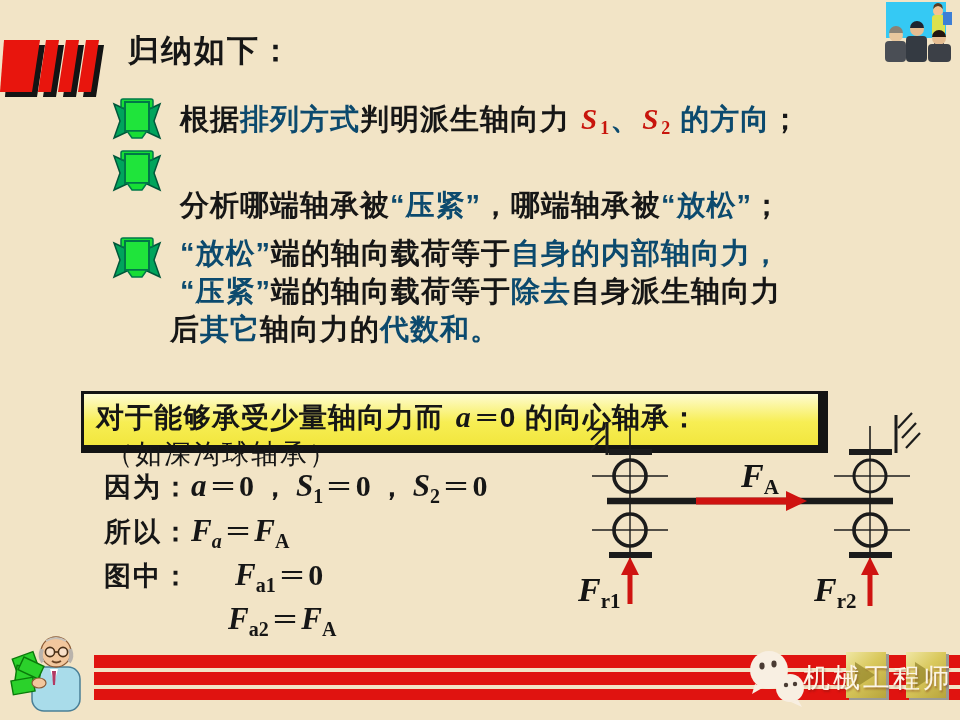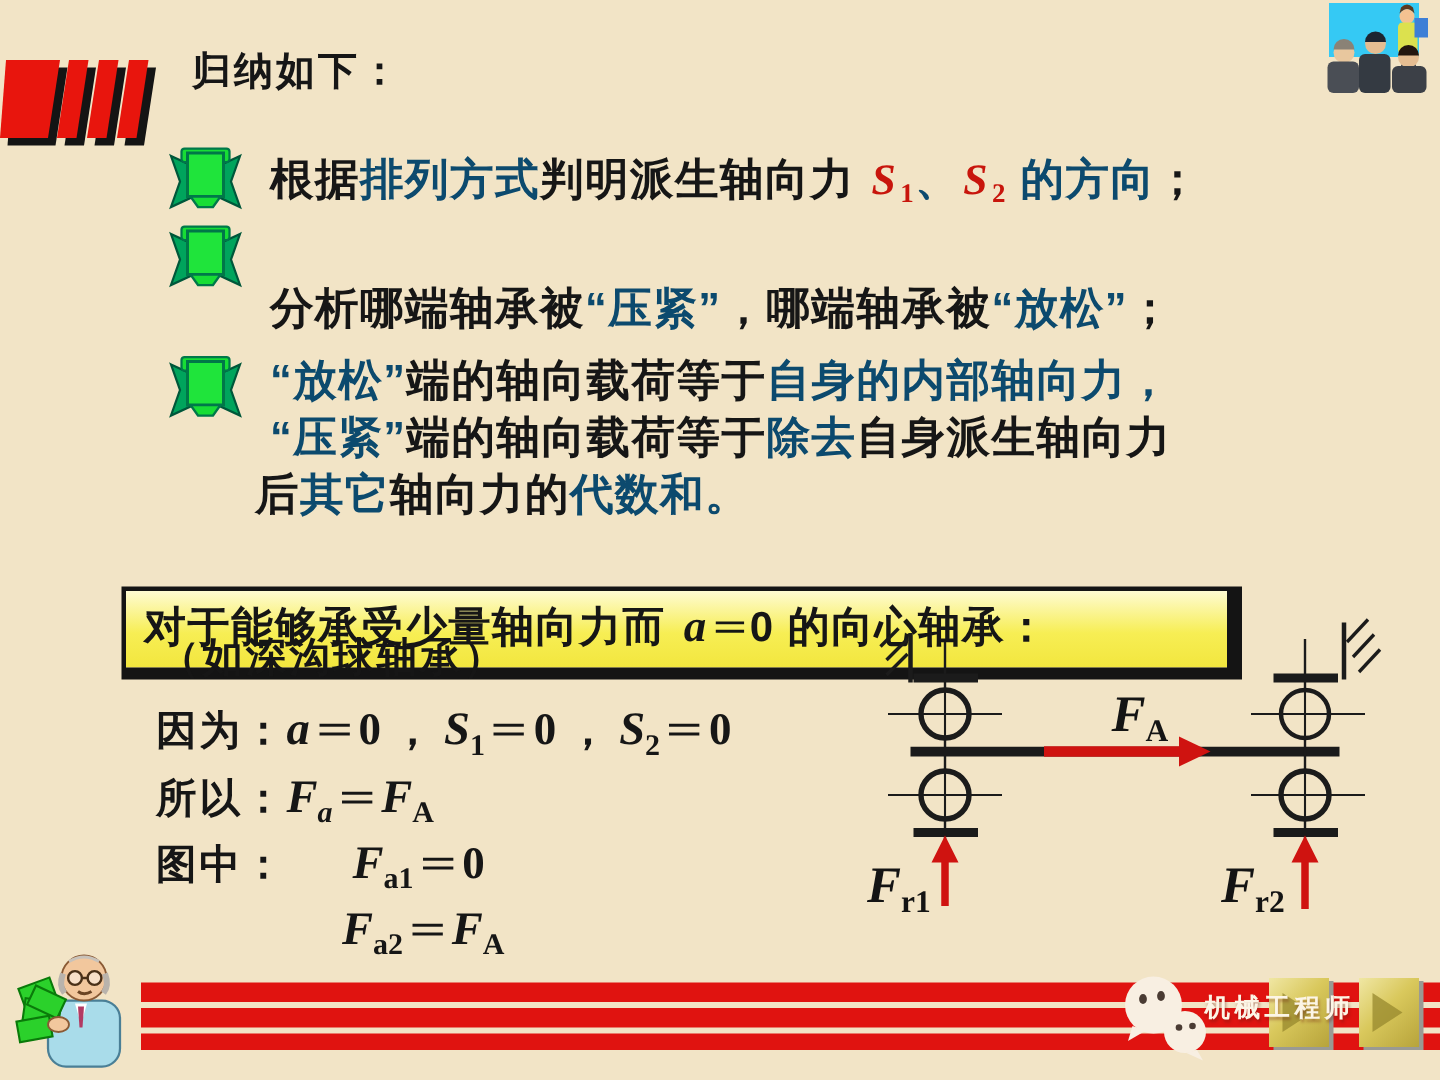--- a/index.html
+++ b/index.html
@@ -3,35 +3,35 @@
 <meta charset="utf-8">
 <style>
   html,body{margin:0;padding:0;}
   .slide{
     position:relative;width:960px;height:720px;overflow:hidden;
     background:#F2E4C6;
     font-family:"Liberation Sans",sans-serif;
     color:#161616;
   }
   .abs{position:absolute;white-space:nowrap;}
-  .title{left:128px;top:30px;font-size:26px;font-weight:700;letter-spacing:2px;}
+  .title{left:128px;top:30px;font-size:31px;font-weight:700;letter-spacing:2px;}
   .bl{font-size:29px;font-weight:700;letter-spacing:1px;}
   .rd{color:#0c4a6e;}
   .rv{font-family:"Liberation Serif",serif;font-style:italic;font-weight:700;color:#C8150C;padding:0 2px;}
   .rs{font-family:"Liberation Serif",serif;font-weight:700;color:#C8150C;font-size:0.62em;vertical-align:-0.30em;}
   
   .hlbox{
     left:81px;top:359px;width:716px;height:44px;
     background:linear-gradient(180deg,#FEFBD2 0%,#F7EE54 55%,#F2E63E 100%);
     border:3px solid #141414;border-right:10px solid #141414;border-bottom:8px solid #141414;
     padding:5px 6px 2px 12px;font-size:28px;font-weight:700;letter-spacing:1px;margin-top:32px;
   }
   .bv{font-family:"Liberation Serif",serif;font-style:italic;font-weight:700;font-size:30px;padding:0 3px;}
   .beq{display:inline-block;transform:scaleX(1.45);margin:0 4px;font-family:"Liberation Serif",serif;font-weight:700;}
-  .note{left:106px;top:420px;font-size:27px;font-weight:700;letter-spacing:2px;}
+  .note{left:106px;top:436px;font-size:27px;font-weight:400;letter-spacing:2px;}
   
   .frow{font-weight:700;}
   .fl{font-size:27px;font-weight:700;letter-spacing:2px;}
   .mv{font-family:"Liberation Serif",serif;font-style:italic;font-weight:700;font-size:31px;}
   .mu{font-family:"Liberation Serif",serif;font-weight:700;font-size:20px;vertical-align:-7px;}
   .mui{font-family:"Liberation Serif",serif;font-style:italic;font-weight:700;font-size:20px;vertical-align:-7px;}
   .mn{font-family:"Liberation Serif",serif;font-weight:700;font-size:30px;}
   .meq{display:inline-block;transform:scaleX(1.5);margin:0 8px;font-family:"Liberation Serif",serif;font-weight:700;font-size:29px;}
   .mcm{font-family:"Liberation Serif",serif;font-weight:700;font-size:28px;margin:0 7px;}
   .ind{margin-left:44px;}
@@ -40,21 +40,21 @@
   .gold{
     position:absolute;top:652px;width:40px;height:46px;z-index:2;
     background:linear-gradient(135deg,#F0E7A4 0%,#D9C85C 45%,#B7A43B 100%);
     box-shadow:3px 2px 0 #9a9a93;
   }
   .gold::after{
     content:"";position:absolute;left:9px;top:10px;width:0;height:0;
     border-top:13px solid transparent;border-bottom:13px solid transparent;
     border-left:20px solid #97882E;opacity:.75;
   }
-  .brand{left:803px;top:660px;font-size:17px;font-weight:700;letter-spacing:3px;color:#FCF5E6;z-index:3;text-shadow:1px 2px 2px rgba(110,25,15,.4);}
+  .brand{left:803px;top:660px;font-size:27px;font-weight:400;letter-spacing:3px;color:#FCF5E6;z-index:3;text-shadow:1px 2px 2px rgba(110,25,15,.4);}
   svg text{font-weight:700;}
   .dlab{font-family:"Liberation Serif",serif;font-style:italic;font-size:34px;fill:#141414;}
   .dsub{font-family:"Liberation Serif",serif;font-style:normal;font-size:21px;fill:#141414;}
 </style>
 </head>
 <body>
 
 <div class="slide">
 
   <svg class="abs" style="left:0;top:34px" width="112" height="68" viewBox="0 0 112 68">

